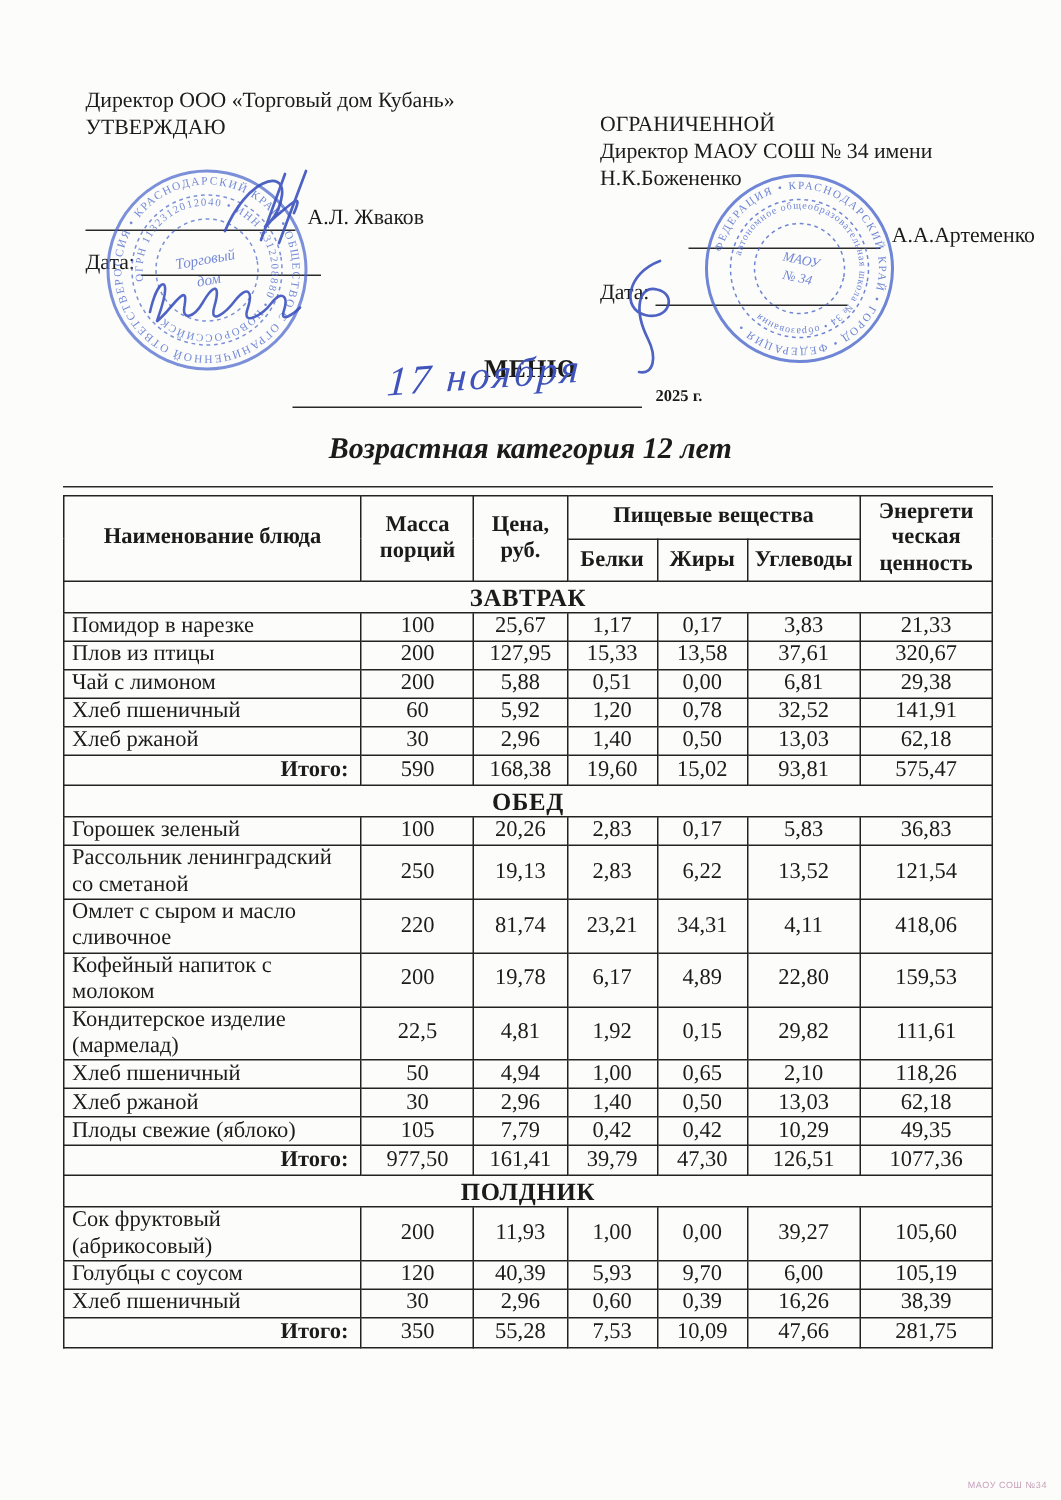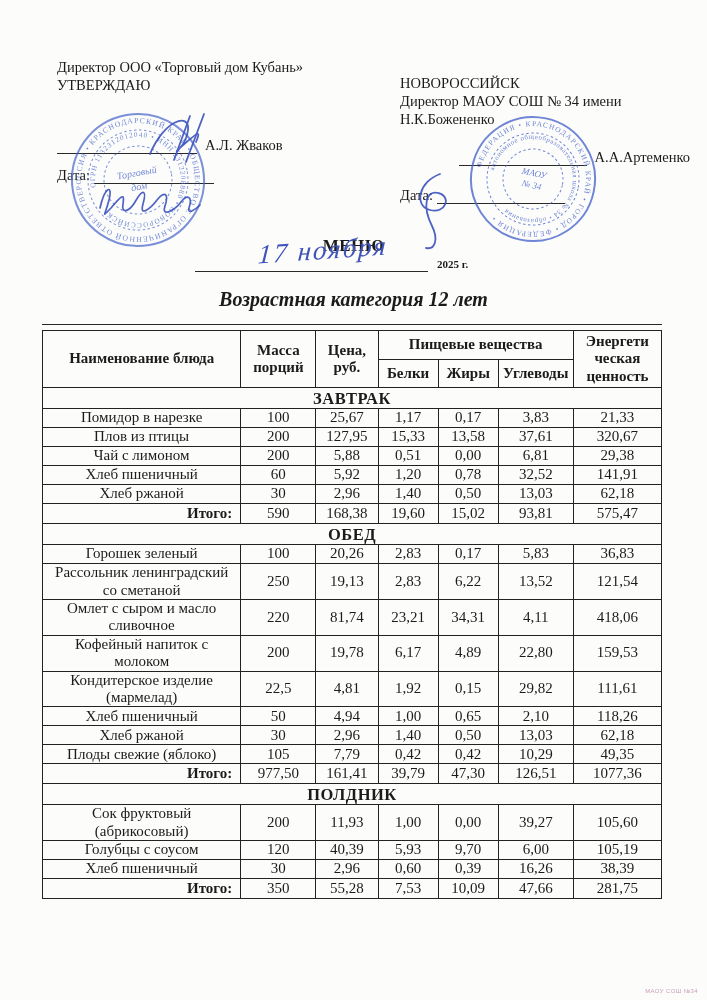--- a/index.html
+++ b/index.html
@@ -35,21 +35,21 @@
   }
   .subtitle{position:absolute; left:0; top:288px; width:707px; text-align:center;
     font-weight:bold; font-style:italic; font-size:20px;}
   
   .table-topline{position:absolute; left:42px; top:324px; width:620px; border-top:1.6px solid #2a2a2a;}
   .table-wrap{position:absolute; left:42px; top:330px; width:620px;}
   table{border-collapse:collapse; width:100%; table-layout:fixed;}
   th,td{border:1.6px solid #222; box-sizing:border-box;
     font-size:15px; line-height:1.16; padding:0 5px; vertical-align:middle;}
   th{font-weight:bold; text-align:center; padding:2px 3px;}
-  td.name-cell{text-align:center; height:19px;}
+  td.name-cell{text-align:left; height:19px;}
   td.num-cell{text-align:center; height:19px;}
   td.section-cell{text-align:center; font-weight:bold; font-size:16.5px; height:21px; letter-spacing:.5px;}
   td.total-label{text-align:right; font-weight:bold; height:20px; padding-right:8px;}
   
   .watermark{position:absolute; right:9px; bottom:6px; font-size:6px;
     color:#c79fba; letter-spacing:.4px; font-family:"Liberation Sans", sans-serif;}
 </style>
 </head>
 <body>
 
@@ -61,21 +61,21 @@
     <div class="sig-row">
       <span class="hline w140"></span><span class="signer">А.Л. Жваков</span>
     </div>
     <div class="date-row">
       <span>Дата:</span>
       <span class="hline w120"></span>
     </div>
   </div>
 
   <div class="appr appr-right">
-    <div>НОВОРОССИЙСК</div>
+    <div>ОГРАНИЧЕННОЙ</div>
     <div>Директор МАОУ СОШ № 34 имени</div>
     <div>Н.К.Божененко</div>
     <div class="sig-row">
       <span class="hline w128"></span><span class="signer">А.А.Артеменко</span>
     </div>
     <div class="date-row">
       <span>Дата:</span>
       <span class="hline w128"></span>
     </div>
   </div>

